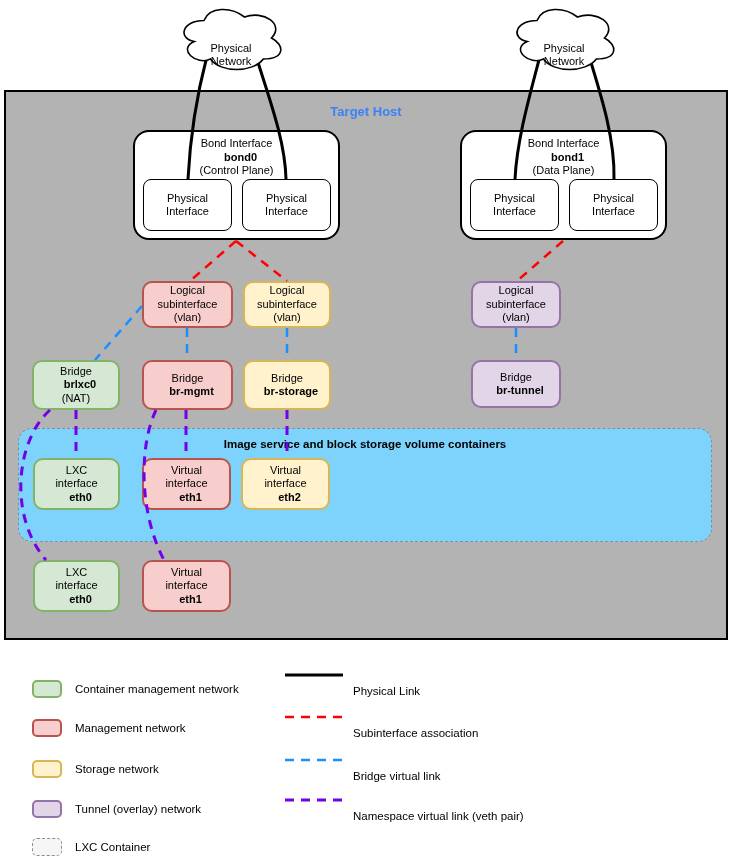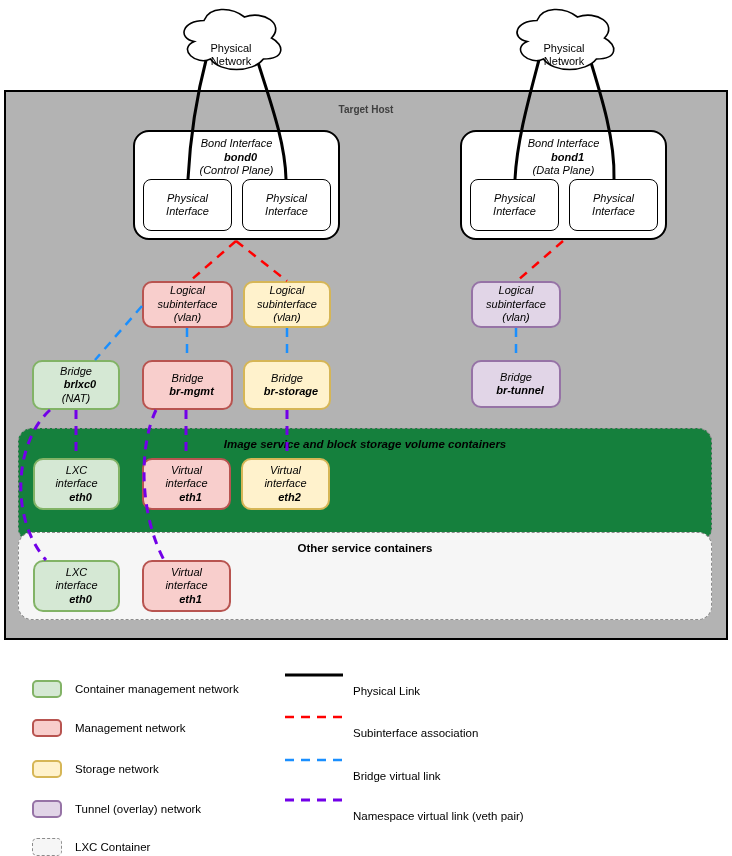--- a/index.html
+++ b/index.html
@@ -1,27 +1,27 @@
 <!DOCTYPE html>
 <html><head>
 <meta charset="utf-8">
 <style>
   html,body{margin:0;padding:0;background:#ffffff;}
   #canvas{position:relative;width:732px;height:856px;background:#ffffff;
     font-family:"Liberation Sans",sans-serif;overflow:hidden;}
   #target-host{position:absolute;box-sizing:border-box;border:2.5px solid #000;z-index:5;}
   #host-title{position:absolute;left:50%;transform:translateX(-50%);top:104px;
-    font-weight:bold;font-size:10px;color:#404040;z-index:6;white-space:nowrap;}
+    font-weight:bold;font-size:13px;color:#3b82f6;z-index:6;white-space:nowrap;}
   .lxc-container{position:absolute;box-sizing:border-box;border:1.5px dashed #8c8c8c;
     border-radius:14px;z-index:10;}
   .lxc-title{position:absolute;width:100%;top:9px;text-align:center;font-weight:bold;
     font-size:11.5px;color:#000;}
   .node{position:absolute;box-sizing:border-box;border-style:solid;display:flex;
     flex-direction:column;justify-content:center;align-items:center;text-align:center;
-    font-size:11px;line-height:13.5px;color:#000;z-index:20;font-style:italic;}
+    font-size:11px;line-height:13.5px;color:#000;z-index:20;}
   .node.vtop{justify-content:flex-start;padding-top:5px;}
   .node .bold{font-weight:bold;margin-left:8px;}
   .cloud{position:absolute;z-index:40;}
   .cloud svg{position:absolute;left:0;top:0;width:100%;height:100%;overflow:visible;}
   .cloud-label{position:absolute;left:0;top:17px;width:100%;height:100%;display:flex;
     align-items:center;justify-content:center;text-align:center;font-size:11px;
     line-height:13px;color:#000;}
   .cloud-label span{display:block;width:62px;}
   #overlay{position:absolute;left:0;top:0;z-index:30;pointer-events:none;}
   #legend{position:absolute;left:0;top:16px;width:100%;height:100%;z-index:10;}
@@ -30,25 +30,22 @@
     line-height:14px;color:#000;max-width:170px;}
 </style>
 </head>
 <body>
 
 <div id="canvas">
 
   <div id="target-host" style="left: 4px; top: 90px; width: 724px; height: 550px; background: rgb(179, 179, 179);"></div>
   <div id="host-title">Target Host</div>
 
-  <div class="lxc-container" id="lxc-container-1" style="left: 18px; top: 428px; width: 694px; height: 114px; background: #15803d; border-color: rgb(140, 140, 140); font-style: italic;">
+  <div class="lxc-container" id="lxc-container-1" style="left: 18px; top: 428px; width: 694px; height: 114px; background: #7dd3fc; border-color: rgb(140, 140, 140);">
     <div class="lxc-title">Image service and block storage volume containers</div>
-  </div>
-  <div class="lxc-container" id="lxc-container-2" style="left: 18px; top: 532px; width: 694px; height: 88px; background: rgb(246, 246, 246); border-color: rgb(140, 140, 140);">
-    <div class="lxc-title">Other service containers</div>
   </div>
 
   <div id="nodes-layer">
       <div class="node vtop" style="left: 133px; top: 130px; width: 207px; height: 110px; background: rgb(255, 255, 255); border-color: rgb(0, 0, 0); border-width: 2.5px; border-radius: 16px;">
         <div>Bond Interface</div>
         <div class="bold">bond0</div>
         <div>(Control Plane)</div>
       </div>
       <div class="node" style="left: 143px; top: 179px; width: 89px; height: 52px; background: rgb(255, 255, 255); border-color: rgb(0, 0, 0); border-width: 1.5px; border-radius: 8px;">
         <div>Physical</div>

